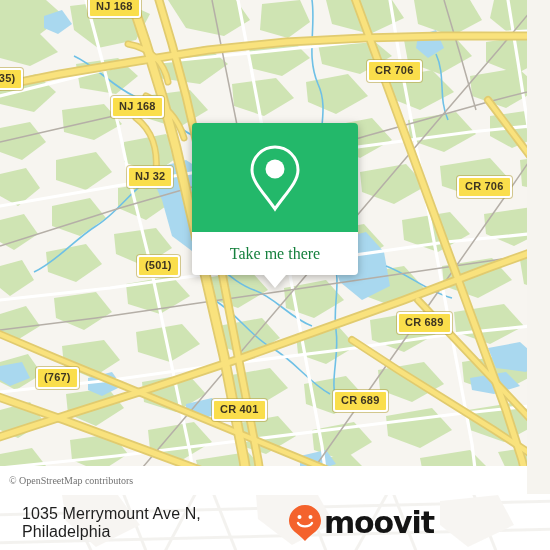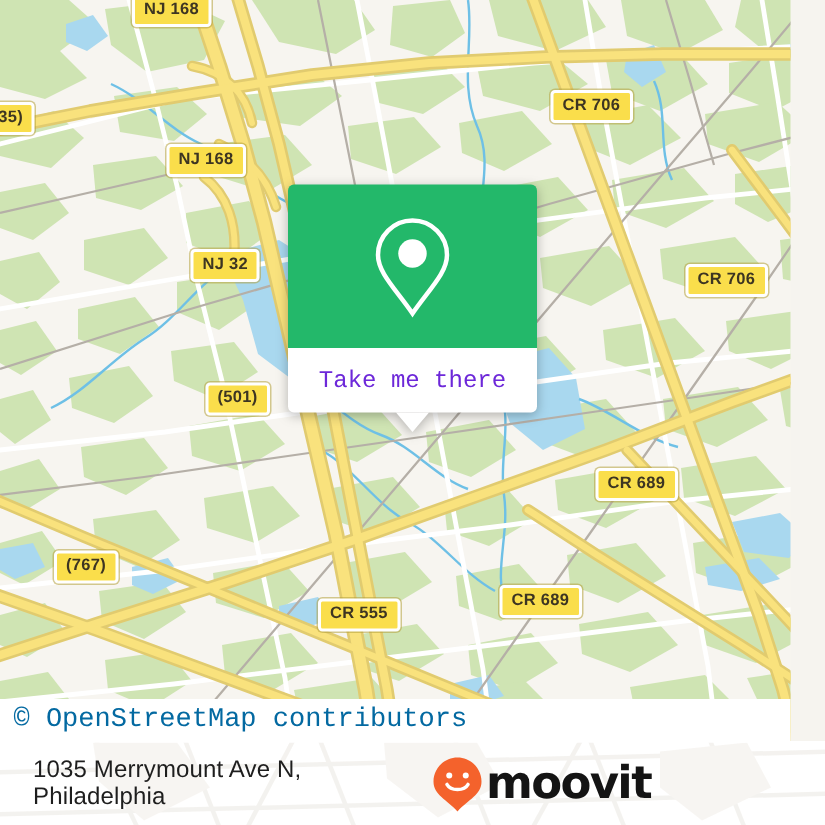--- a/index.html
+++ b/index.html
@@ -67,23 +67,23 @@
   #callout-white {
     position: relative;
     height: 43px;
     background: #ffffff;
     border-radius: 0 0 4px 4px;
     display: flex;
     align-items: center;
     justify-content: center;
   }
   #callout-label {
-    color: #6d28d9;
+    color: #15803d;
     font-size: 16px;
-    font-family: Liberation Mono, monospace;
+    font-family: Liberation Serif, serif;
   }
   #callout-tail {
     position: absolute;
     left: 50%;
     bottom: -13px;
     margin-left: -11px;
     width: 0; height: 0;
     border-left: 11px solid transparent;
     border-right: 11px solid transparent;
     border-top: 13px solid #ffffff;
@@ -95,24 +95,24 @@
     left: 0;
     top: 466px;
     width: 550px;
     height: 28px;
     background: #ffffff;
     display: flex;
     align-items: center;
     z-index: 30;
   }
   #attribution-text {
-    font-size: 18px;
-    color: #0369a1;
+    font-size: 10px;
+    color: #737373;
     padding-left: 9px;
-    font-family: Liberation Mono, monospace;
+    font-family: Liberation Serif, serif;
   }
 
   
   #footer {
     position: absolute;
     left: 0; top: 494px;
     width: 550px; height: 56px;
     background: #ffffff;
     overflow: hidden;
     border-top: 1px solid #ffffff;
@@ -339,21 +339,21 @@
     <div class="shield" style="left:88px;  top:-4px;">NJ 168</div>
     <div class="shield" style="left:-13px; top:68px;">(35)</div>
     <div class="shield" style="left:367px; top:60px;">CR 706</div>
     <div class="shield" style="left:111px; top:96px;">NJ 168</div>
     <div class="shield" style="left:127px; top:166px;">NJ 32</div>
     <div class="shield" style="left:457px; top:176px;">CR 706</div>
     <div class="shield" style="left:137px; top:255px;">(501)</div>
     <div class="shield" style="left:397px; top:312px;">CR 689</div>
     <div class="shield" style="left:36px;  top:367px;">(767)</div>
     <div class="shield" style="left:333px; top:390px;">CR 689</div>
-    <div class="shield" style="left:212px; top:399px;">CR 555</div>
+    <div class="shield" style="left:212px; top:399px;">CR 401</div>
     <div class="shield muted" style="left:219px; top:469px;">(689)</div>
     <div class="shield" style="left:533px; top:448px;">CR</div>
 
     <div id="attribution">
       <span id="attribution-text">© OpenStreetMap contributors</span>
     </div>
 
     <div id="callout">
       <div id="callout-green">
         <svg id="callout-pin" width="56" height="70" viewBox="0 0 56 70">

